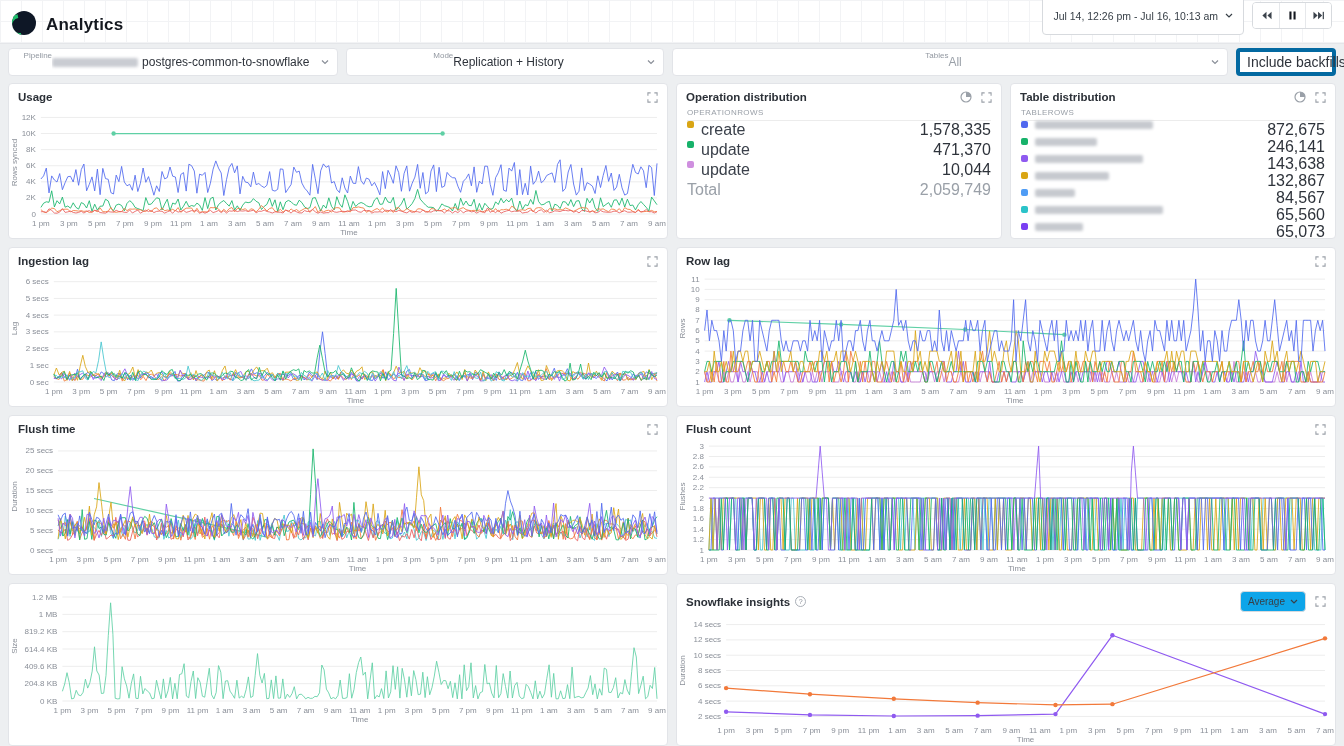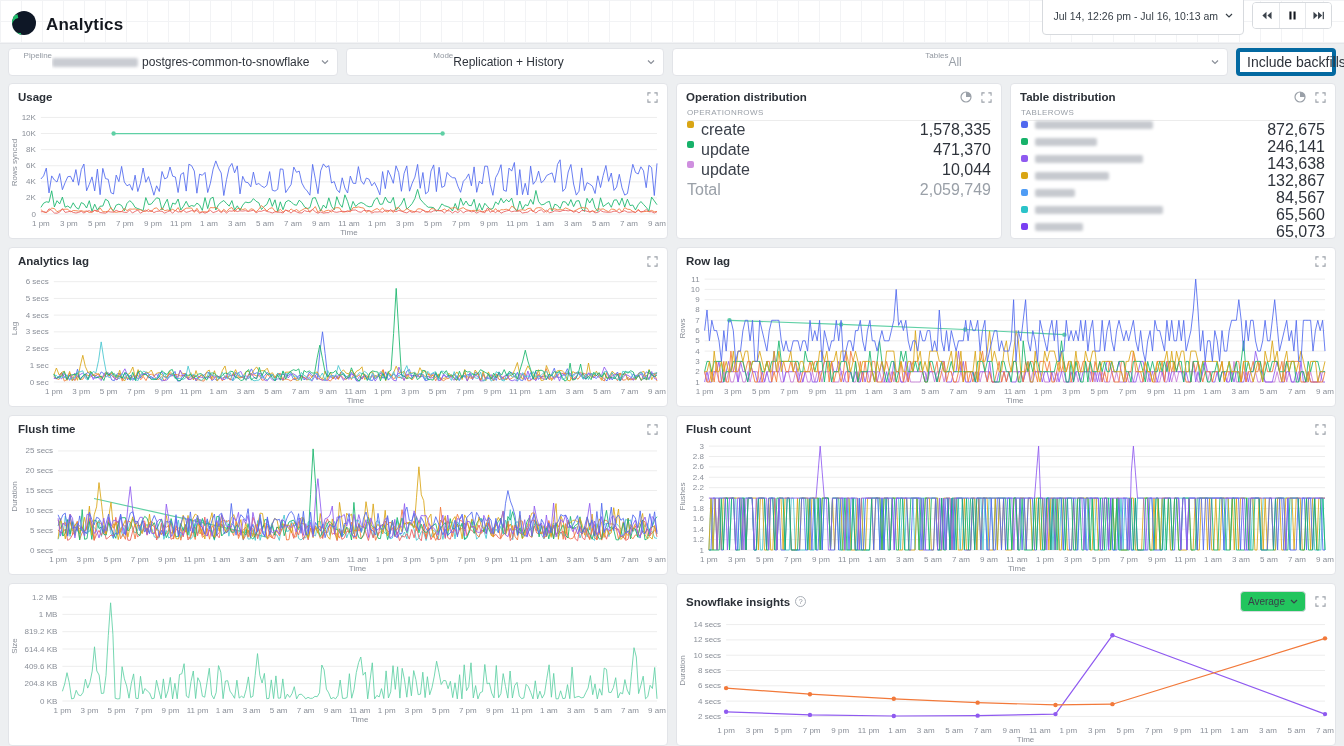--- a/index.html
+++ b/index.html
@@ -57,21 +57,21 @@
   .drow .val{margin-left:auto;color:#2e333b}
   .op-rows .drow{height:20px}
   .tbl-rows .drow{height:17px}
   .drow .dot{width:7px;height:7px;border-radius:2px;margin-right:7px;flex:none}
   .drow.total,.drow.total .val{color:#9aa0a8}
   .blob{height:8px;border-radius:2px;background:#c6c9cf;filter:blur(1.5px);display:inline-block}
 
   .qmark{width:11px;height:11px;border:1px solid #aab0b8;border-radius:50%;display:inline-flex;align-items:center;
     justify-content:center;font-size:7px;color:#8a8f98;margin-left:5px;flex:none}
   .avg-select{display:flex;align-items:center;gap:5px;border:1px solid #d7dade;border-radius:4px;height:21px;
-    padding:0 7px;font-size:10px;color:#384048;background:#22c55e;cursor:pointer}
+    padding:0 7px;font-size:10px;color:#384048;background:#0ea5e9;cursor:pointer}
 </style>
 </head>
 <body>
 
 <header>
   <div class="logo"></div>
   <h1>Analytics</h1>
   <div class="hright">
     <button class="datebtn">
       <span>Jul 14, 12:26 pm - Jul 16, 10:13 am</span>
@@ -308,21 +308,21 @@
         <div class="drow">
           <span class="dot" style="background: rgb(122, 63, 242);"></span>
           <span class="blob" style="width: 48px;"></span>
           <span class="val">65,073</span>
         </div>
       </div>
   </section>
 
   <section class="card span2">
     <div class="card-head">
-      <span class="card-title">Analytics lag</span>
+      <span class="card-title">Ingestion lag</span>
       <span class="head-icons">
           <button class="iconbtn">
             <svg width="11" height="11" viewBox="0 0 12 12">
               <path d="M1 4V1h3M8 1h3v3M11 8v3H8M4 11H1V8" fill="none" stroke="currentColor" stroke-width="1.2"></path>
             </svg>
           </button>
         </span>
     </div>
     <div class="chart">
         <svg width="658" height="138" viewBox="0 0 658 138">

